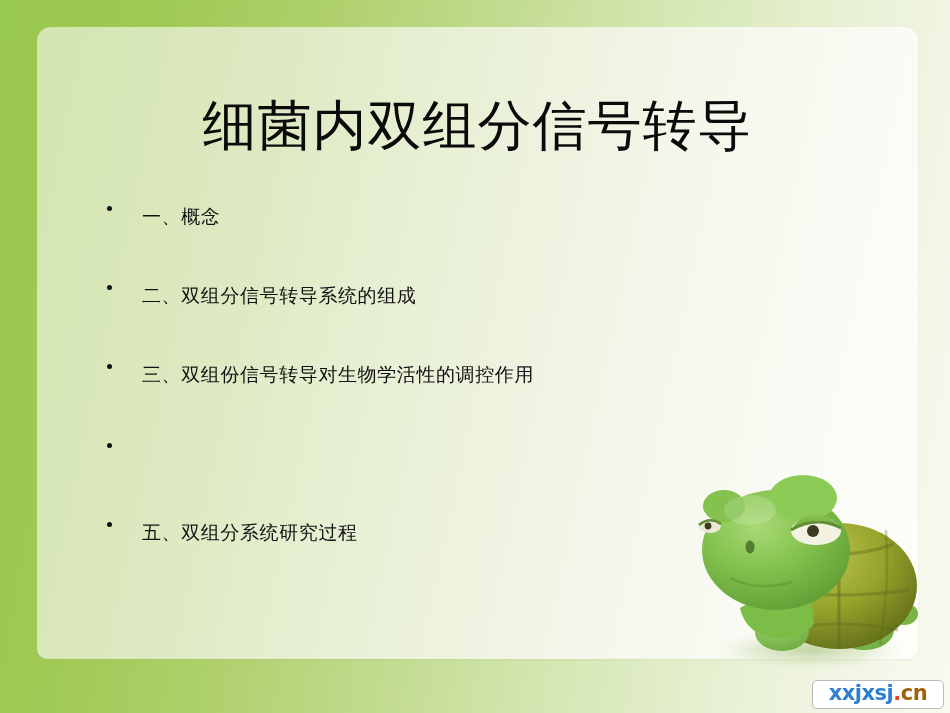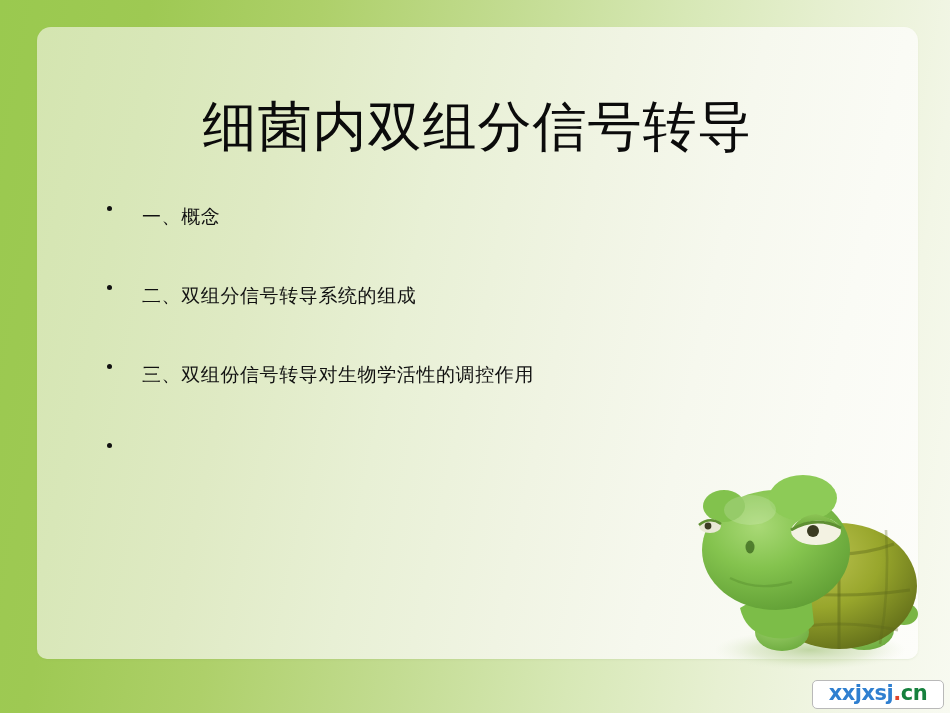--- a/index.html
+++ b/index.html
@@ -58,21 +58,21 @@
     position: absolute;
     left: 0;
     right: 0;
     top: 34px;
     text-align: center;
     font-size: 54px;
     line-height: 1.08;
     color: #0b0b0b;
     font-weight: normal;
     letter-spacing: 1px;
-    font-family: Liberation Sans, sans-serif;
+    font-family: Liberation Serif, serif;
     white-space: nowrap;
   }
 
   
   #agenda {
     position: absolute;
     left: 63px;
     top: 134px;
     right: 40px;
   }
@@ -133,21 +133,21 @@
     font-weight: bold;
     font-size: 21px;
     line-height: 1;
     letter-spacing: -0.5px;
     color: #2f7fd0;
     white-space: nowrap;
     position: relative;
     top: -1px;
   }
   #watermark-text .wm-dot { color: #e0442b; }
-  #watermark-text .wm-tld { color: #15803d; }
+  #watermark-text .wm-tld { color: #a16207; }
 </style>
 </head>
 <body>
 
 <div id="slide">
 
   <div id="panel">
 
     <h1 id="title">细菌内双组分信号转导</h1>
 
@@ -165,20 +165,24 @@
 
       <div class="agenda-item">
         <span class="agenda-bullet"></span>
         <span class="agenda-text">三、双组份信号转导对生物学活性的调控作用</span>
       </div>
 
       <div class="agenda-item">
         <span class="agenda-bullet"></span>
       </div>
 
+      <div class="agenda-item">
+        <span class="agenda-bullet"></span>
+        <span class="agenda-text">五、双组分系统研究过程</span>
+      </div>
 
     </div>
   </div>
 
   <div id="mascot">
     <svg width="245" height="215" viewBox="0 0 245 215" xmlns="http://www.w3.org/2000/svg">
       <defs>
         <radialGradient id="headGrad" cx="38%" cy="30%" r="78%">
           <stop offset="0%" stop-color="#a9d976"></stop>
           <stop offset="45%" stop-color="#84c34e"></stop>

